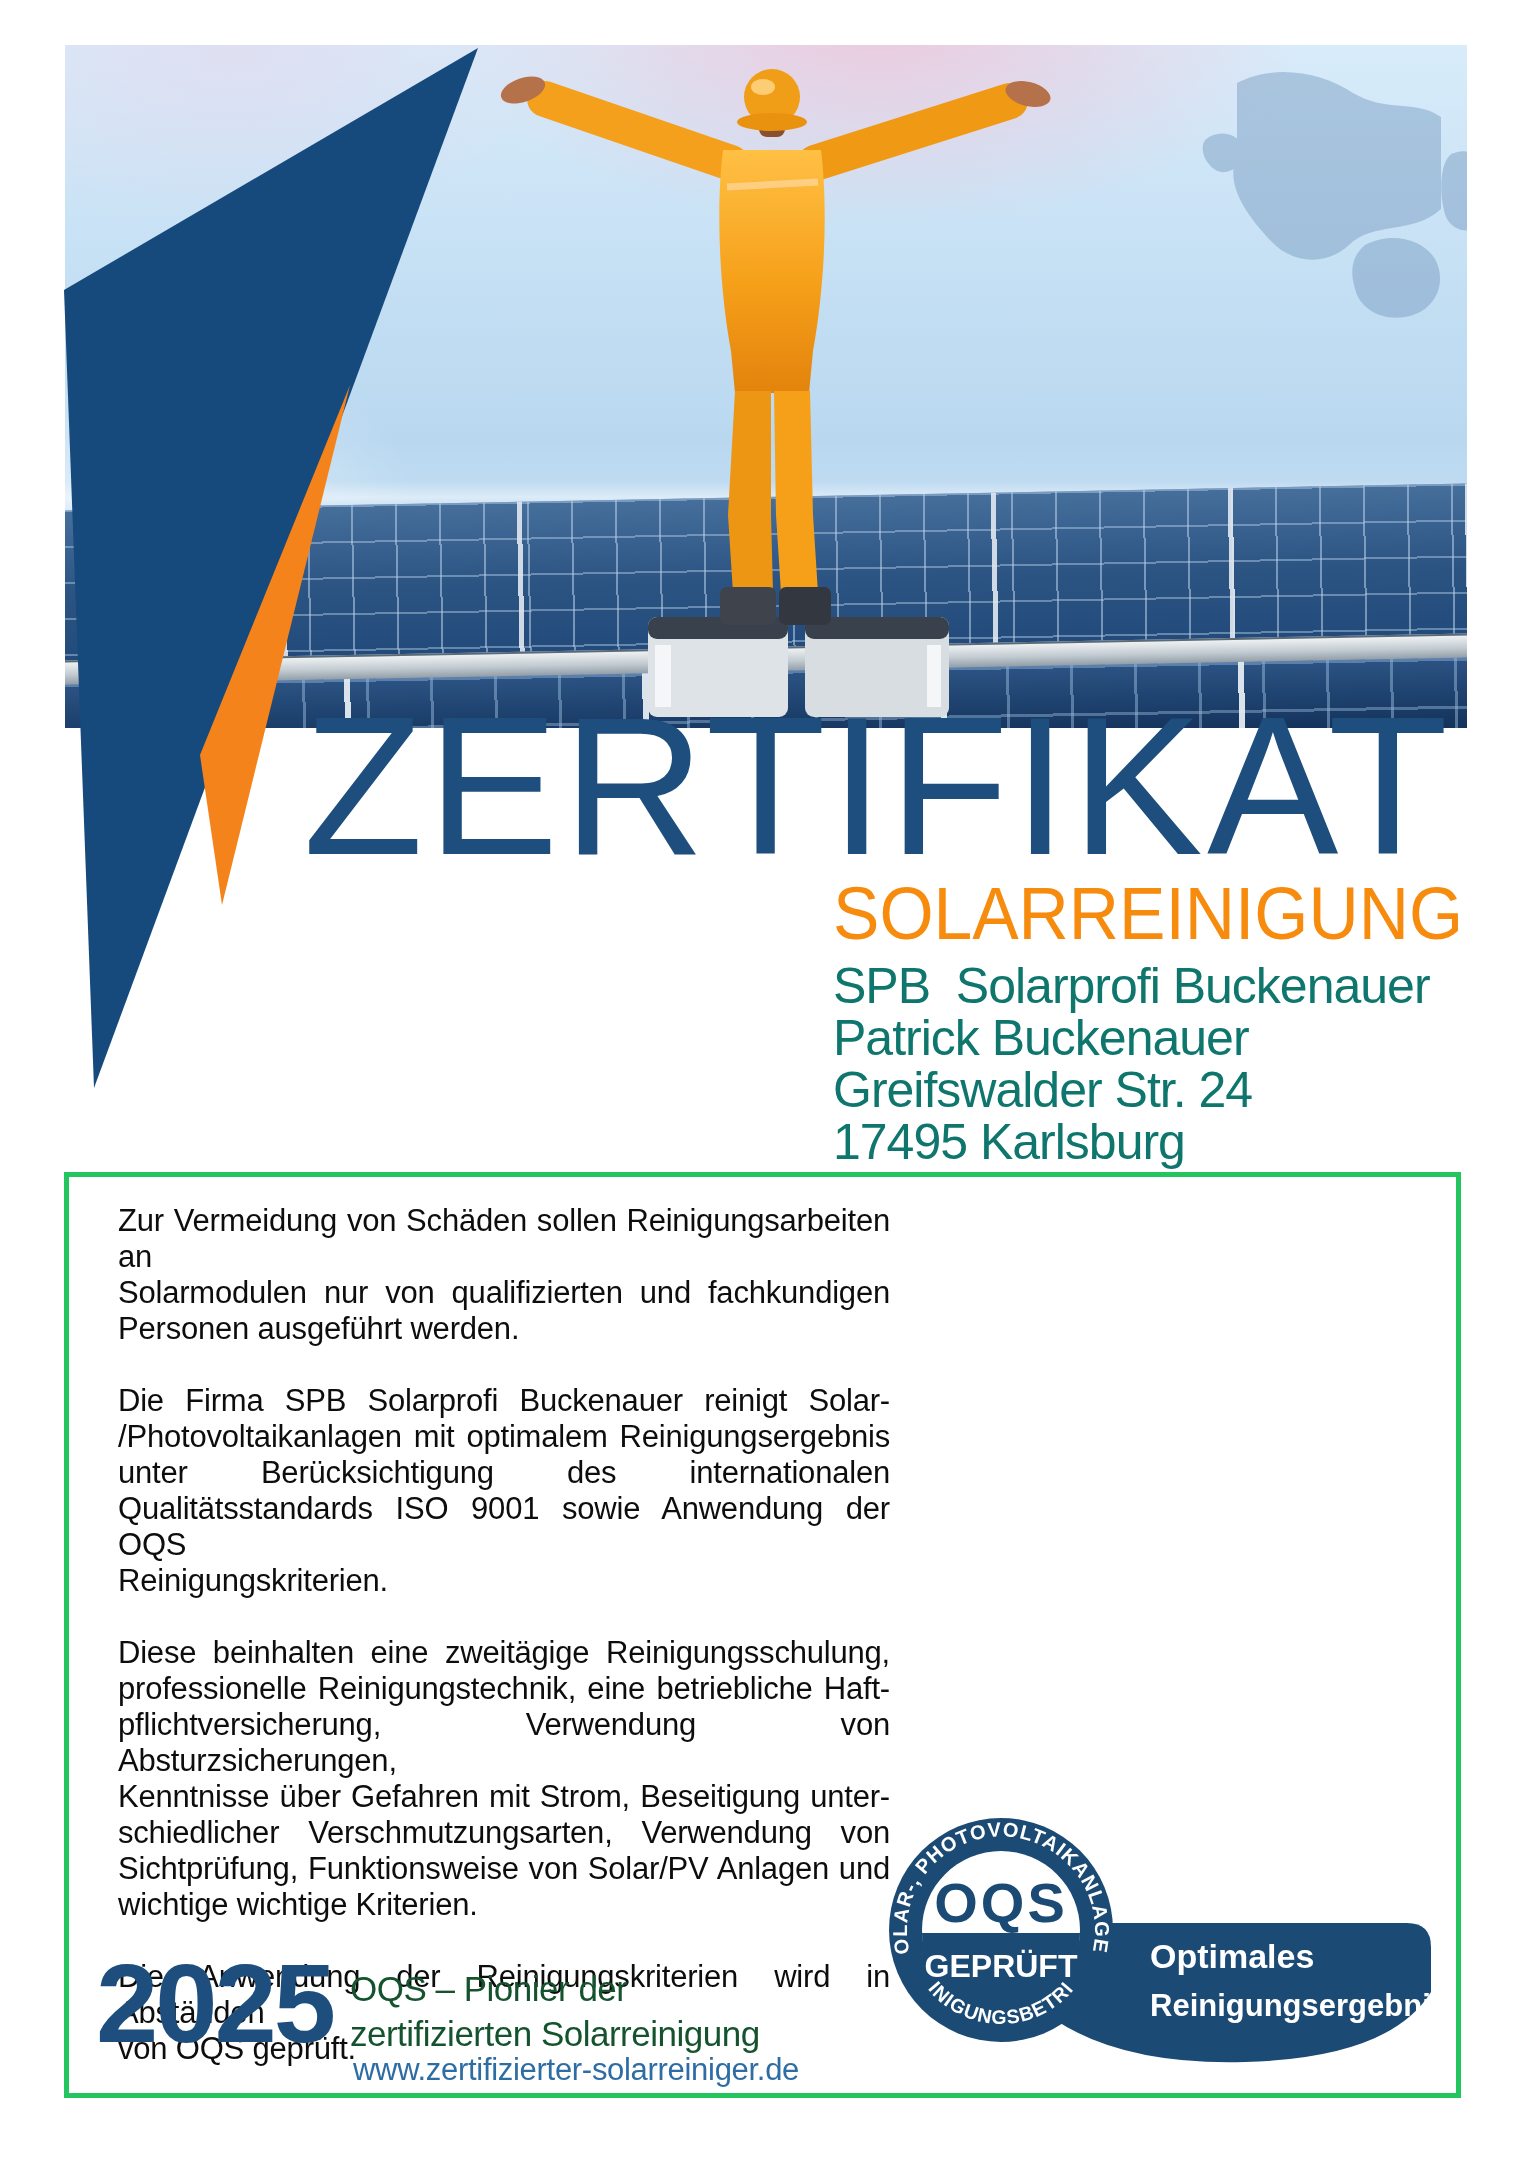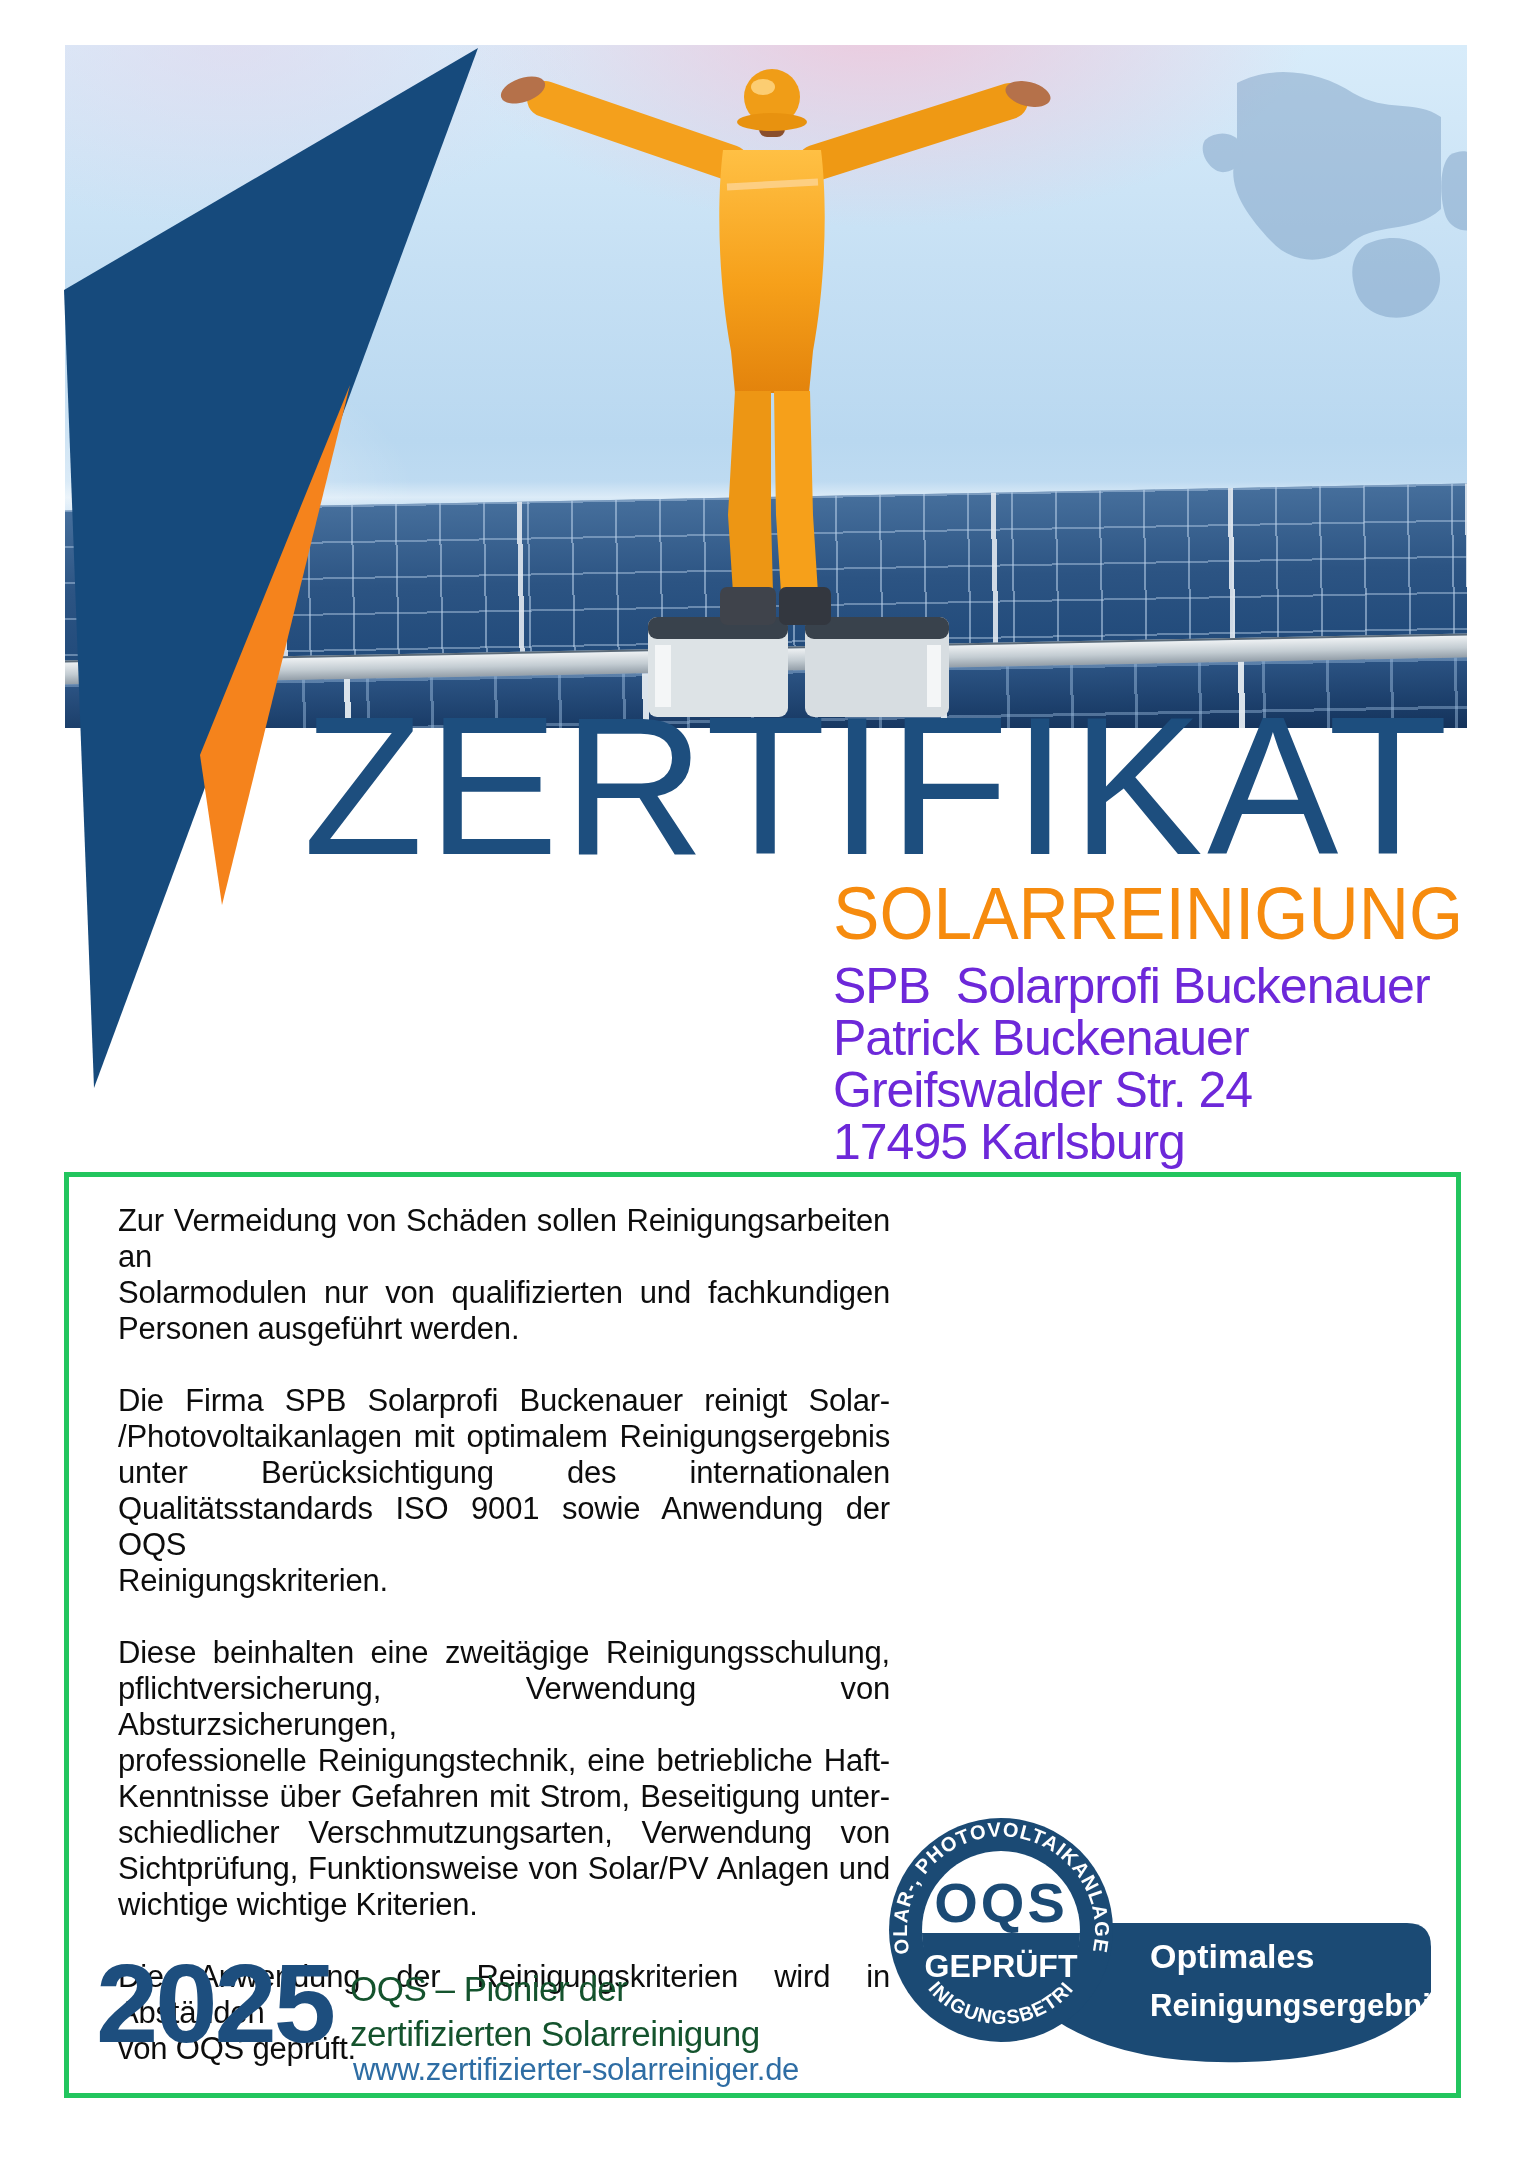--- a/index.html
+++ b/index.html
@@ -31,21 +31,21 @@
       repeating-linear-gradient(180deg, rgba(150,182,216,.45) 0 3px, rgba(150,182,216,0) 3px 48px),
       linear-gradient(180deg,#2c5484 0%,#1c3f6b 60%,#14325a 100%);}
   .haze{position:absolute;left:0;right:0;top:436px;height:30px;
         background:linear-gradient(180deg,rgba(255,255,255,0),rgba(255,255,255,.45) 55%,rgba(255,255,255,0));}
 
   
   .shapes{position:absolute;left:0;top:0;width:1530px;height:2168px;pointer-events:none;}
   .title{position:absolute;left:303px;top:688px;font-size:197px;line-height:1;
          letter-spacing:4px;font-weight:400;color:#1D4E7E;white-space:nowrap;}
   .subtitle-svg{position:absolute;left:833px;top:876px;}
-  .address{position:absolute;left:833px;top:960px;color:#6d28d9;}
+  .address{position:absolute;left:833px;top:960px;color:#0f766e;}
   .address .addr-line{font-size:50px;line-height:52px;letter-spacing:-1px;white-space:pre;}
 
   
   .textbox{position:absolute;left:64px;top:1172px;width:1387px;height:916px;
            border:5px solid #22c55e;background:#fff;}
   .bodytext{position:absolute;left:49px;top:26px;width:772px;color:#0d0d0d;}
   .para{margin:0 0 36px 0;}
   .para:last-child{margin-bottom:0;}
   .line{font-size:31px;line-height:36px;letter-spacing:-0.2px;}
   .line.fill{text-align:justify;text-align-last:justify;}
@@ -151,22 +151,22 @@
         </div>
         <div class="para">
           <div class="line fill">Die Firma SPB  Solarprofi Buckenauer reinigt Solar-</div>
           <div class="line fill">/Photovoltaikanlagen mit optimalem Reinigungsergebnis</div>
           <div class="line fill">unter Berücksichtigung des internationalen</div>
           <div class="line fill">Qualitätsstandards ISO 9001 sowie Anwendung der OQS</div>
           <div class="line">Reinigungskriterien.</div>
         </div>
         <div class="para">
           <div class="line fill">Diese beinhalten eine zweitägige Reinigungsschulung,</div>
+          <div class="line fill">professionelle Reinigungstechnik, eine betriebliche Haft-</div>
           <div class="line fill">pflichtversicherung, Verwendung von Absturzsicherungen,</div>
-          <div class="line fill">professionelle Reinigungstechnik, eine betriebliche Haft-</div>
           <div class="line fill">Kenntnisse über Gefahren mit Strom, Beseitigung unter-</div>
           <div class="line fill">schiedlicher Verschmutzungsarten, Verwendung von</div>
           <div class="line fill">Sichtprüfung, Funktionsweise von Solar/PV Anlagen und</div>
           <div class="line">wichtige wichtige Kriterien.</div>
         </div>
         <div class="para">
           <div class="line fill">Die Anwendung der Reinigungskriterien wird in Abständen</div>
           <div class="line">von OQS geprüft.</div>
         </div>
       </div>

